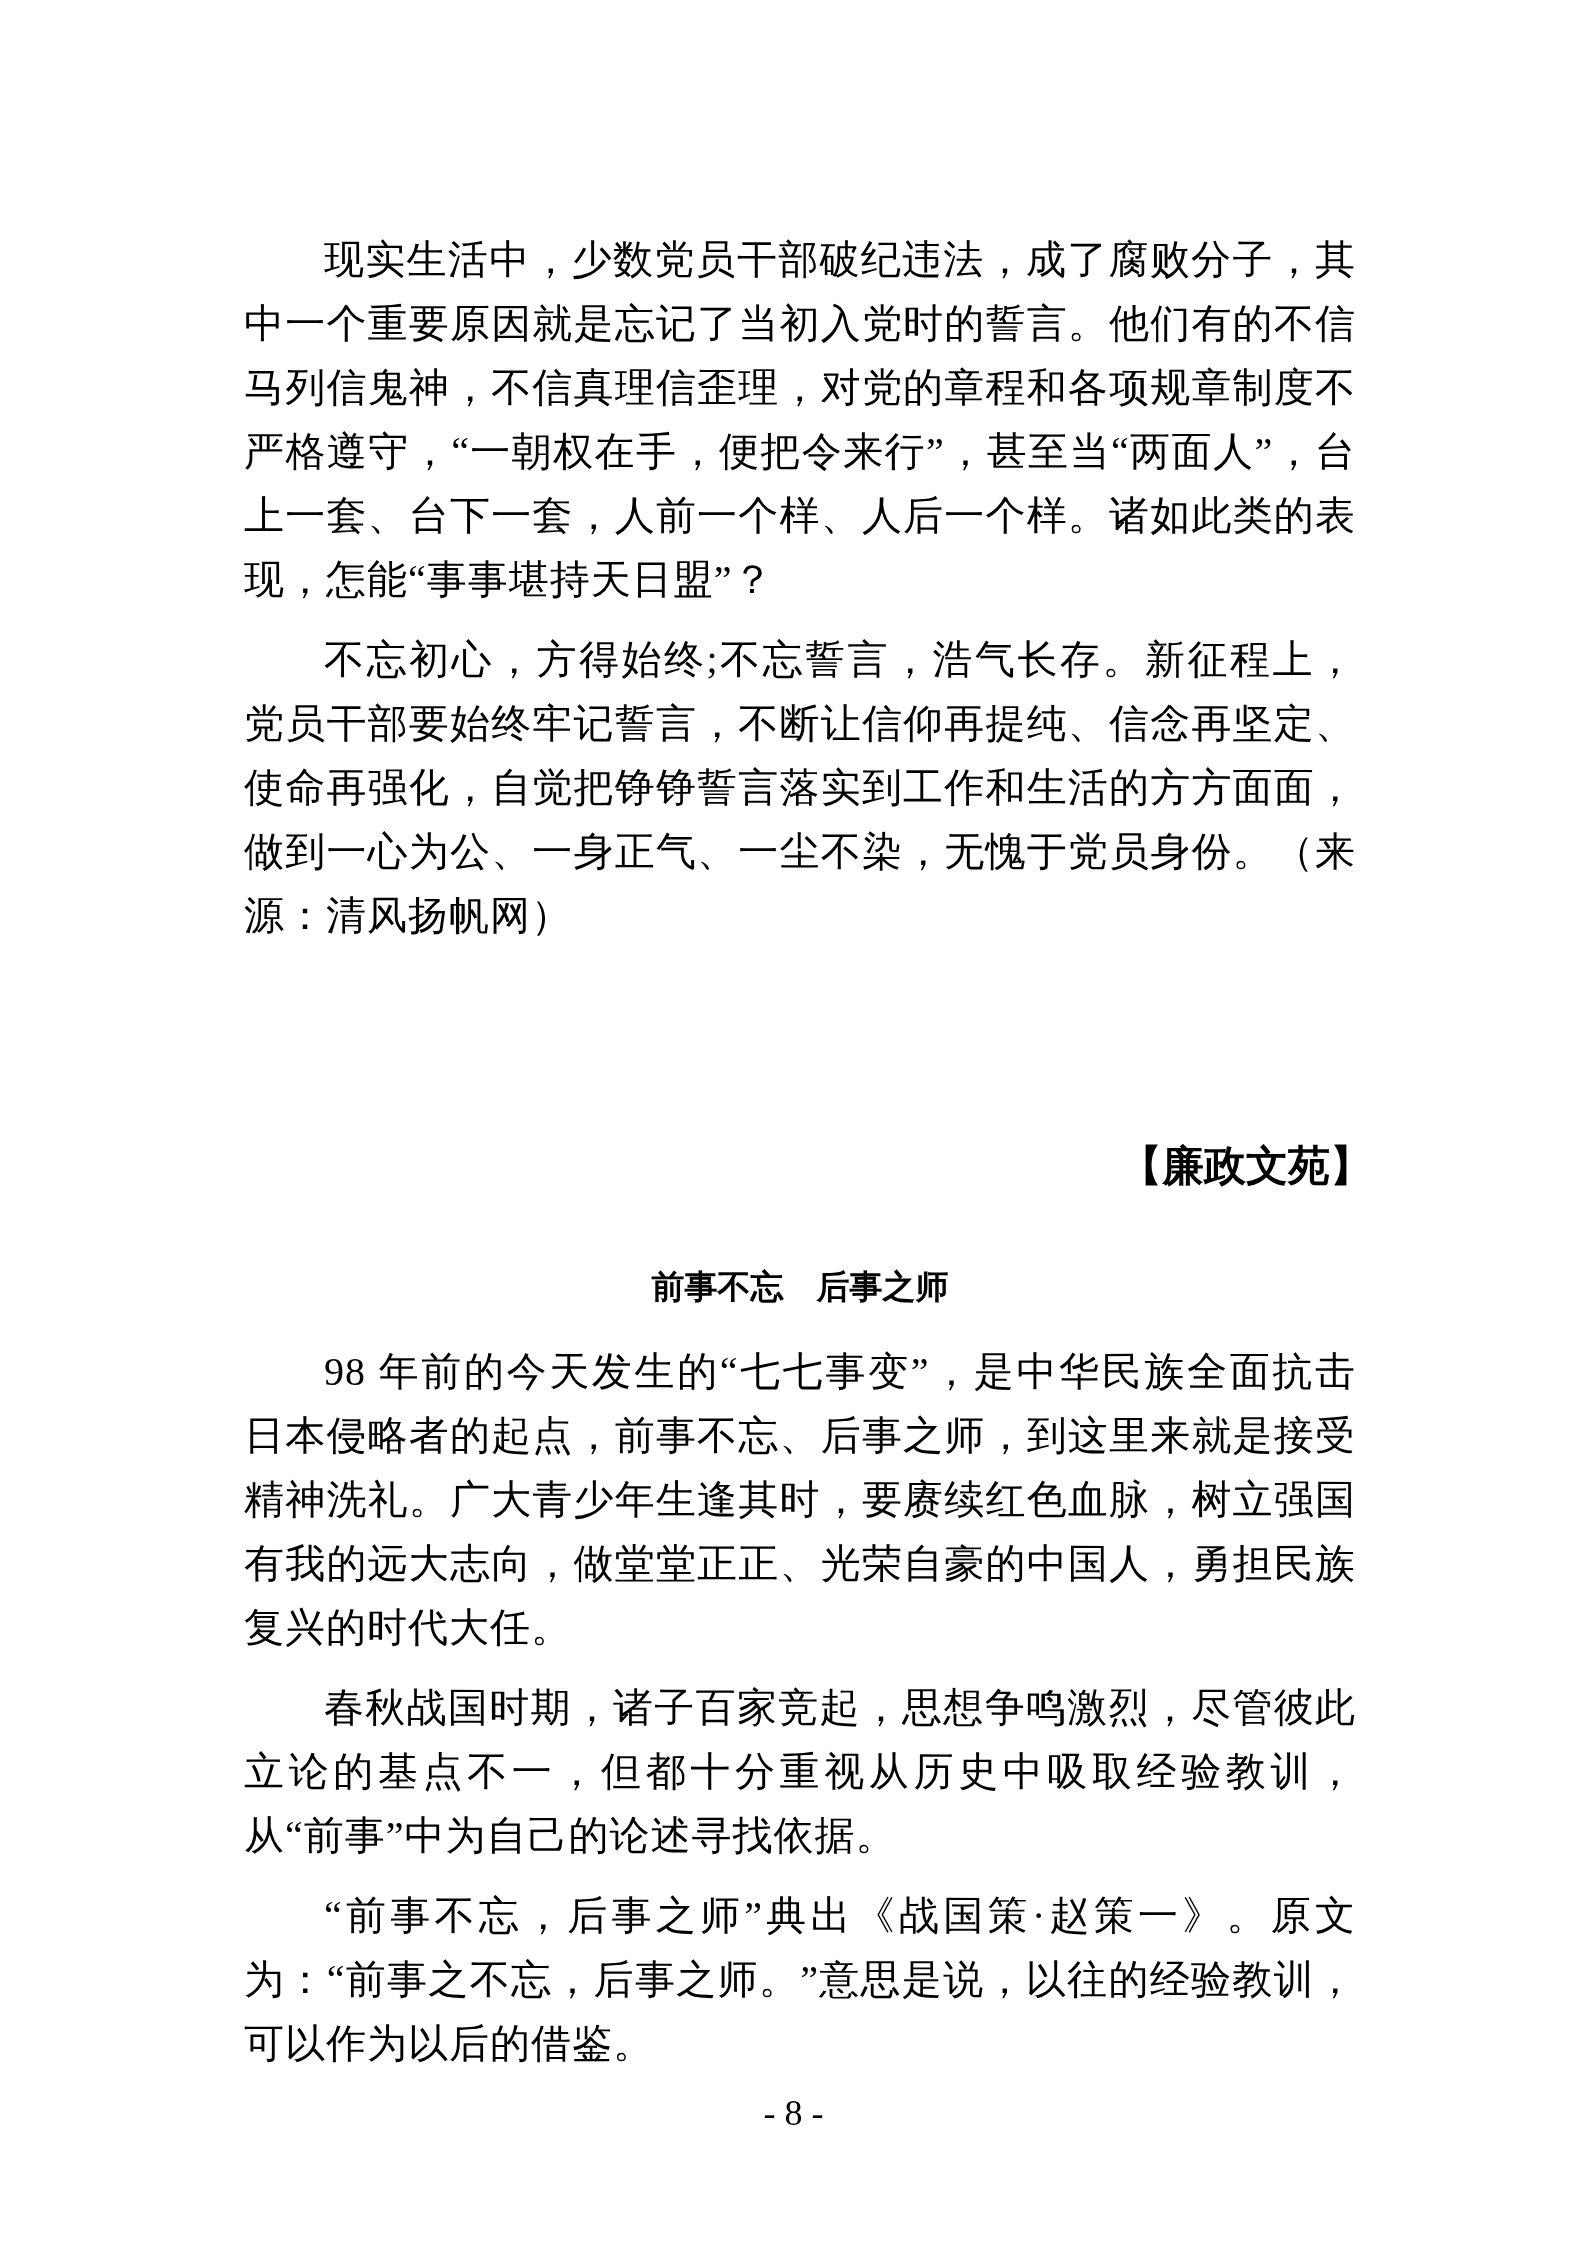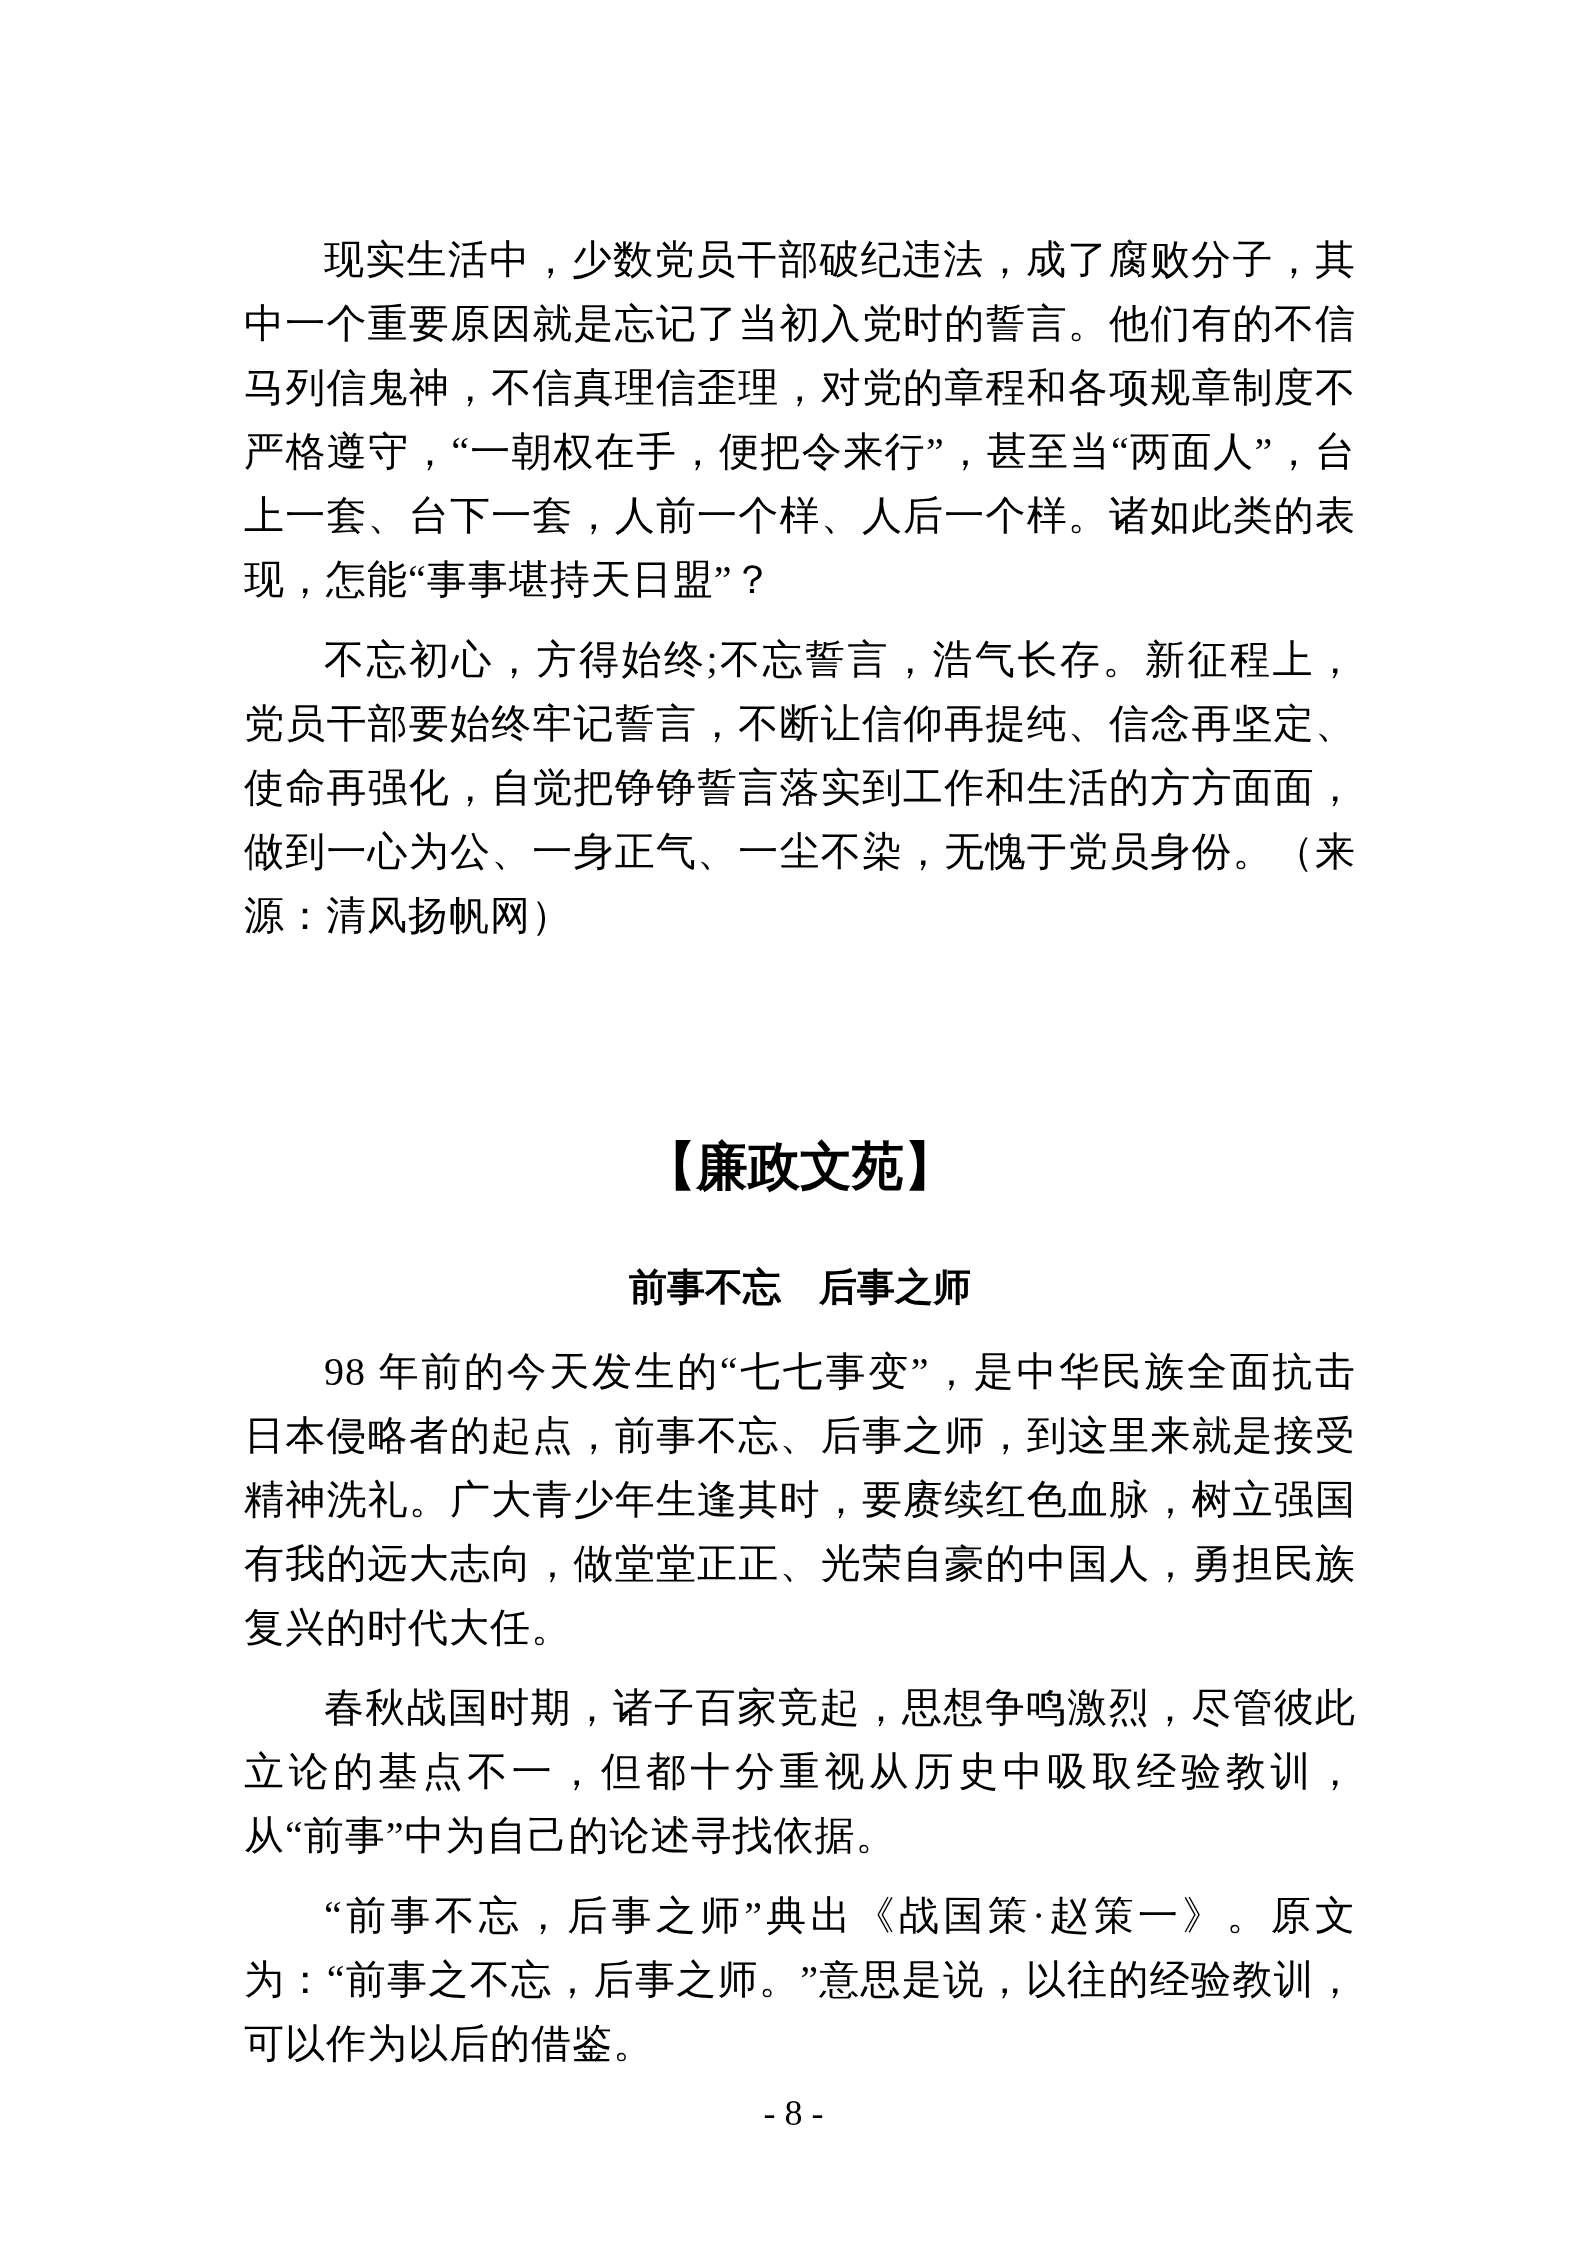--- a/index.html
+++ b/index.html
@@ -27,29 +27,29 @@
     font-size: 40px;
     line-height: 64px;
     text-align: justify;
     text-justify: inter-character;
     text-indent: 2em;
     letter-spacing: 1px;
     word-break: break-all;
   }
   .section-header {
     margin: 186px 0 0 0;
-    font-size: 52px;
+    font-size: 42px;
     line-height: 64px;
     font-weight: bold;
     font-family: "Liberation Sans", "DejaVu Sans", sans-serif;
-    text-align: center;
+    text-align: right;
   }
   .article-title {
     margin: 56px 0 20px 0;
-    font-size: 38px;
+    font-size: 33px;
     line-height: 66px;
     font-weight: bold;
     text-align: center;
     font-family: "Liberation Serif", "DejaVu Serif", serif;
   }
   p.citation {
     
     font-family: "Liberation Serif", "DejaVu Serif", serif;
   }
   .page-number {

